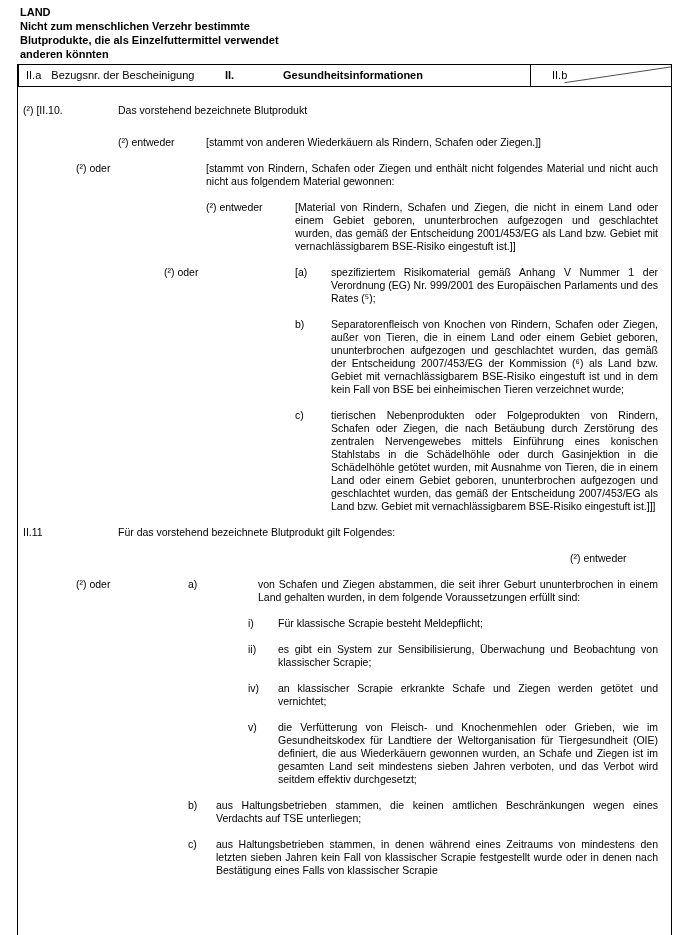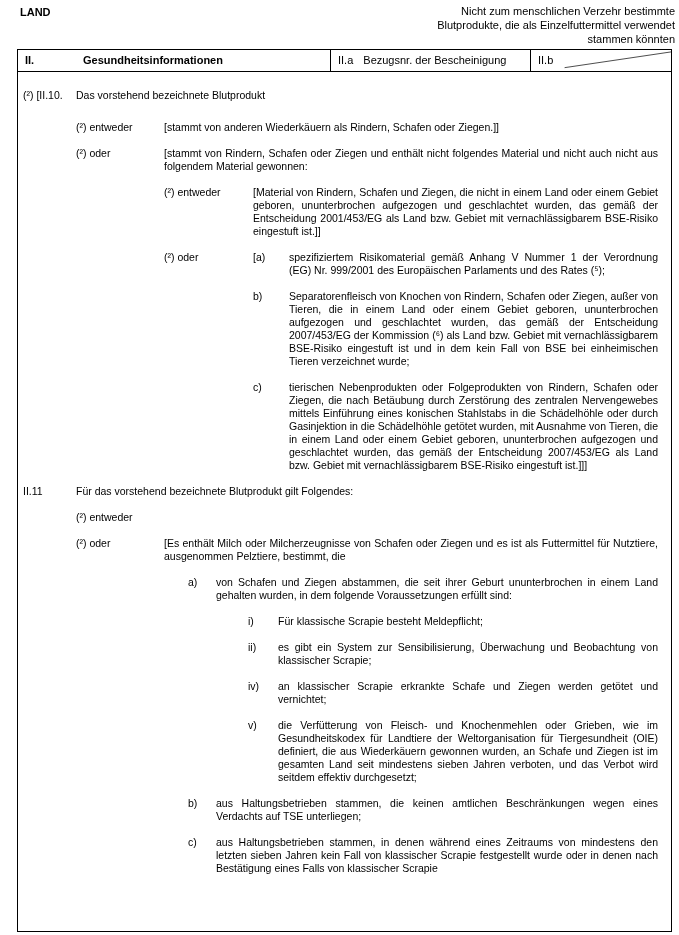--- a/index.html
+++ b/index.html
@@ -4,34 +4,34 @@
 <style>
   * { margin:0; padding:0; box-sizing:border-box; }
   html,body { background:#ffffff; }
   body {
     width:679px; height:935px;
     color:#000;
     font-family:"Liberation Sans", sans-serif;
     font-size:10.5px; line-height:13px;
     overflow:hidden;
   }
-  .top-header { display:flex; justify-content:space-between; align-items:flex-start; padding:4px 4px 3px 20px; }
+  .top-header { display:flex; justify-content:space-between; align-items:flex-start; padding:4px 14px 3px 20px;flex-direction:column; }
   .land { font-weight:bold; font-size:11px; padding-top:2px; }
-  .title { text-align:right; font-weight:normal; font-size:11px; line-height:14px; }
+  .title { text-align:left; font-weight:bold; font-size:11px; line-height:14px; }
   .doc-table { margin-left:17px; width:655px; border:1px solid #000; }
   .thead { display:flex; border-bottom:1px solid #000; height:22px; font-size:11px; }
   .th { padding-top:4px; }
   .th1 { width:312px; display:flex; font-weight:bold; padding-left:7px; }
   .th1 .numcol { width:58px; flex:none; }
   .th2 { width:200px; border-left:1px solid #000; display:flex; gap:10px; padding-left:7px; }
-  .th3 { flex:1; border-left:1px solid #000; position:relative; padding-left:7px; }
+  .th3 { flex:1; border-left:1px solid #000; position:relative; padding-left:21px; }
   .th3 svg { position:absolute; inset:0; width:100%; height:100%; }
   .tbody { min-height:859px; padding:17px 13px 8px 5px; }
-  .row { display:flex; }
-  .para { margin-bottom:13px; }
+  .row { display:flex;justify-content:flex-end; }
+  .para { margin-bottom:13px;margin-left:42px; }
   .para-lg { margin-bottom:19px; }
   .c-num { width:53px; flex:none; }
   .c-ch  { width:88px; flex:none; }
   .c-ch2 { width:89px; flex:none; }
   .c-mk  { width:36px; flex:none; }
   .c-mka { width:28px; flex:none; }
   .c-mki { width:30px; flex:none; }
   .flex1 { flex:1; min-width:0; }
   .just { text-align:justify; }
   .it { }
@@ -41,34 +41,34 @@
 </head>
 <body>
 
 <div>
 
   <div class="top-header">
     <div class="land">LAND</div>
     <div class="title">
       <div>Nicht zum menschlichen Verzehr bestimmte</div>
       <div>Blutprodukte, die als Einzelfuttermittel verwendet</div>
-      <div>stammen könnten</div>
+      <div>anderen könnten</div>
     </div>
   </div>
 
   <div class="doc-table">
 
     <div class="thead">
+      <div class="th th2">
+        <span>II.a</span>
+        <span>Bezugsnr. der Bescheinigung</span>
+      </div>
       <div class="th th1">
         <span class="numcol">II.</span>
         <span>Gesundheitsinformationen</span>
-      </div>
-      <div class="th th2">
-        <span>II.a</span>
-        <span>Bezugsnr. der Bescheinigung</span>
       </div>
       <div class="th th3">
         <span>II.b</span>
         <svg viewBox="0 0 100 22" preserveAspectRatio="none">
           <line x1="24" y1="18.5" x2="100" y2="2" stroke="#3a3a3a" stroke-width="0.9" vector-effect="non-scaling-stroke"></line>
         </svg>
       </div>
     </div>
 
     <div class="tbody">
@@ -124,21 +124,20 @@
         <div class="flex1">
           <div class="para">Für das vorstehend bezeichnete Blutprodukt gilt Folgendes:</div>
 
           <div class="row para">
             <div class="c-ch it">(²) entweder</div>
           </div>
 
           <div class="row">
             <div class="c-ch it">(²) oder</div>
             <div class="flex1">
-              <div class="para just">[Es enthält Milch oder Milcherzeugnisse von Schafen oder Ziegen und es ist als Futtermittel für Nutztiere, ausgenommen Pelztiere, bestimmt, die</div>
 
               <div class="row para ml24">
                 <div class="c-mka">a)</div>
                 <div class="flex1">
                   <div class="para just">von Schafen und Ziegen abstammen, die seit ihrer Geburt ununterbrochen in einem Land gehalten wurden, in dem folgende Voraussetzungen erfüllt sind:</div>
 
                   <div class="row para ml32">
                     <div class="c-mki">i)</div>
                     <div class="flex1 just">Für klassische Scrapie besteht Meldepflicht;</div>
                   </div>

